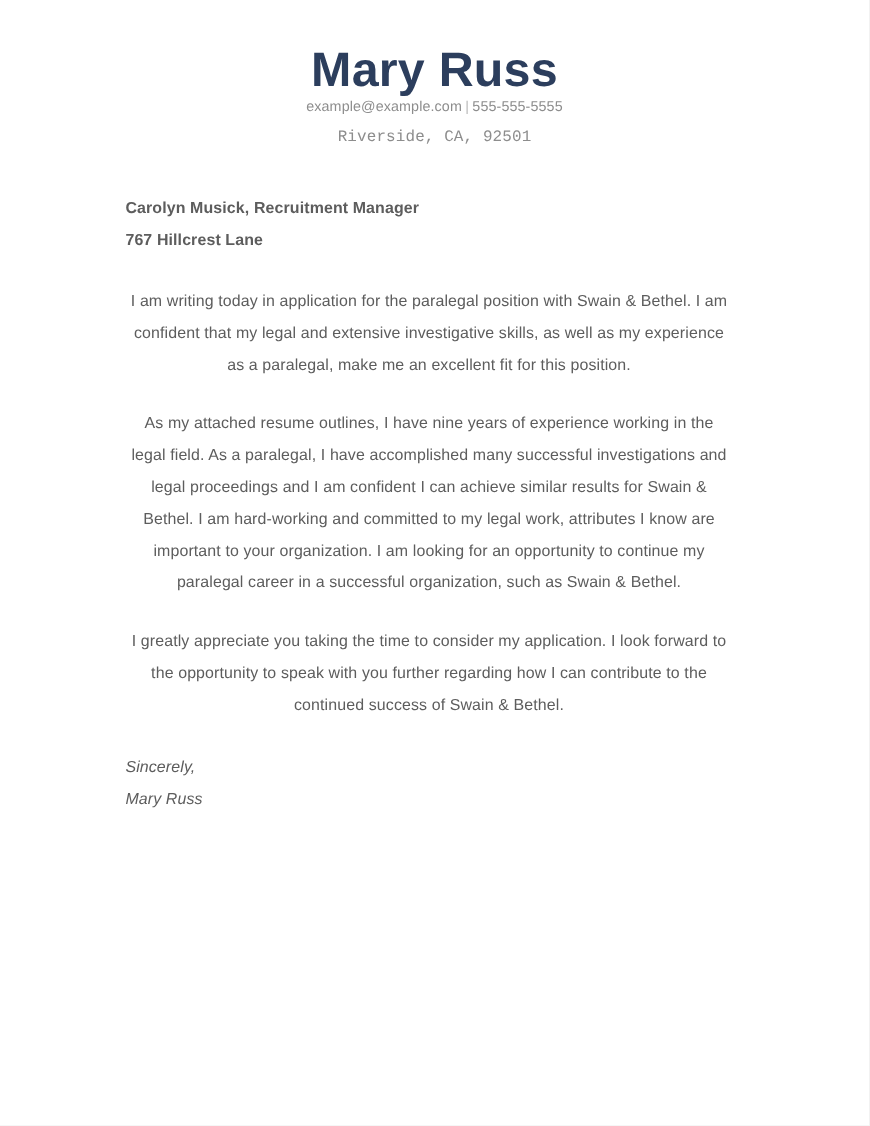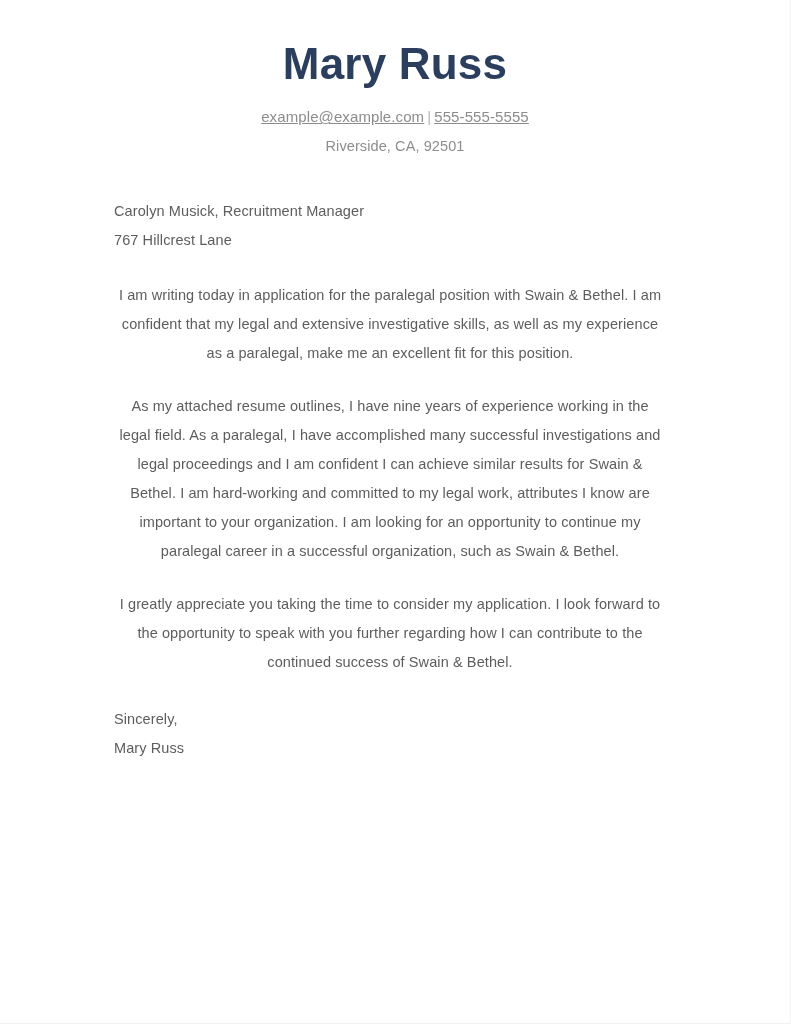--- a/index.html
+++ b/index.html
@@ -34,57 +34,57 @@
   .applicant-name {
     font-size: 44px;
     font-weight: bold;
     color: #2c3e5d;
     letter-spacing: 0.2px;
     line-height: 1.1;
     margin: 0;
   }
 
   .contact-line {
-    margin-top: 18px;
-    font-size: 15px;
+    font-size: 13px;
     color: #8d8d8d;
     line-height: 1.45;
     letter-spacing: 0.1px;
-    text-decoration: underline;
   }
 
   .contact-sep {
     color: #b9b9b9;
     padding: 0 3px;
   }
 
   .contact-location {
     margin-top: 8px;
     font-size: 14.5px;
     color: #8d8d8d;
     line-height: 1.45;
     letter-spacing: 0.1px;
+    font-family: Liberation Mono, monospace;
   }
 
   
   .letter-body {
     margin-top: 40px;
     padding-left: 114px;
     padding-right: 124px;
   }
 
   .recipient-block {
     margin-bottom: 26px;
   }
 
   .recipient-line {
     font-size: 14.5px;
     color: #5d5d5d;
     line-height: 29px;
     letter-spacing: 0.1px;
+    font-weight: bold;
   }
 
   .salutation {
     font-size: 14.5px;
     color: #5d5d5d;
     line-height: 29px;
     letter-spacing: 0.1px;
     margin-bottom: 22px;
   }
 
@@ -92,20 +92,21 @@
     font-size: 14.5px;
     color: #5d5d5d;
     line-height: 29px;
     letter-spacing: 0.1px;
     margin: 0 0 24px 0;
     text-align: center;
   }
 
   .closing-block {
     margin-top: 28px;
+    font-style: italic;
   }
 
   .closing-line {
     font-size: 14.5px;
     color: #5d5d5d;
     line-height: 29px;
     letter-spacing: 0.1px;
   }
 </style>
 </head>

